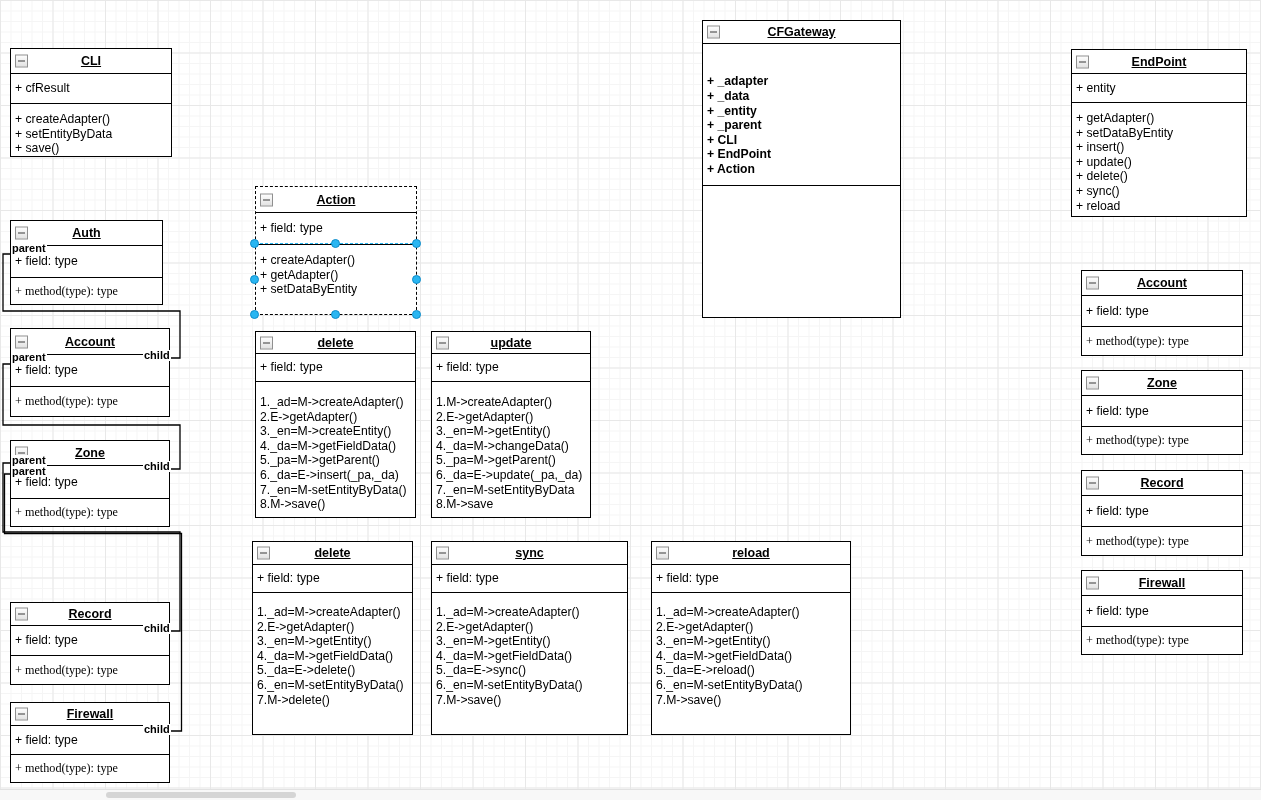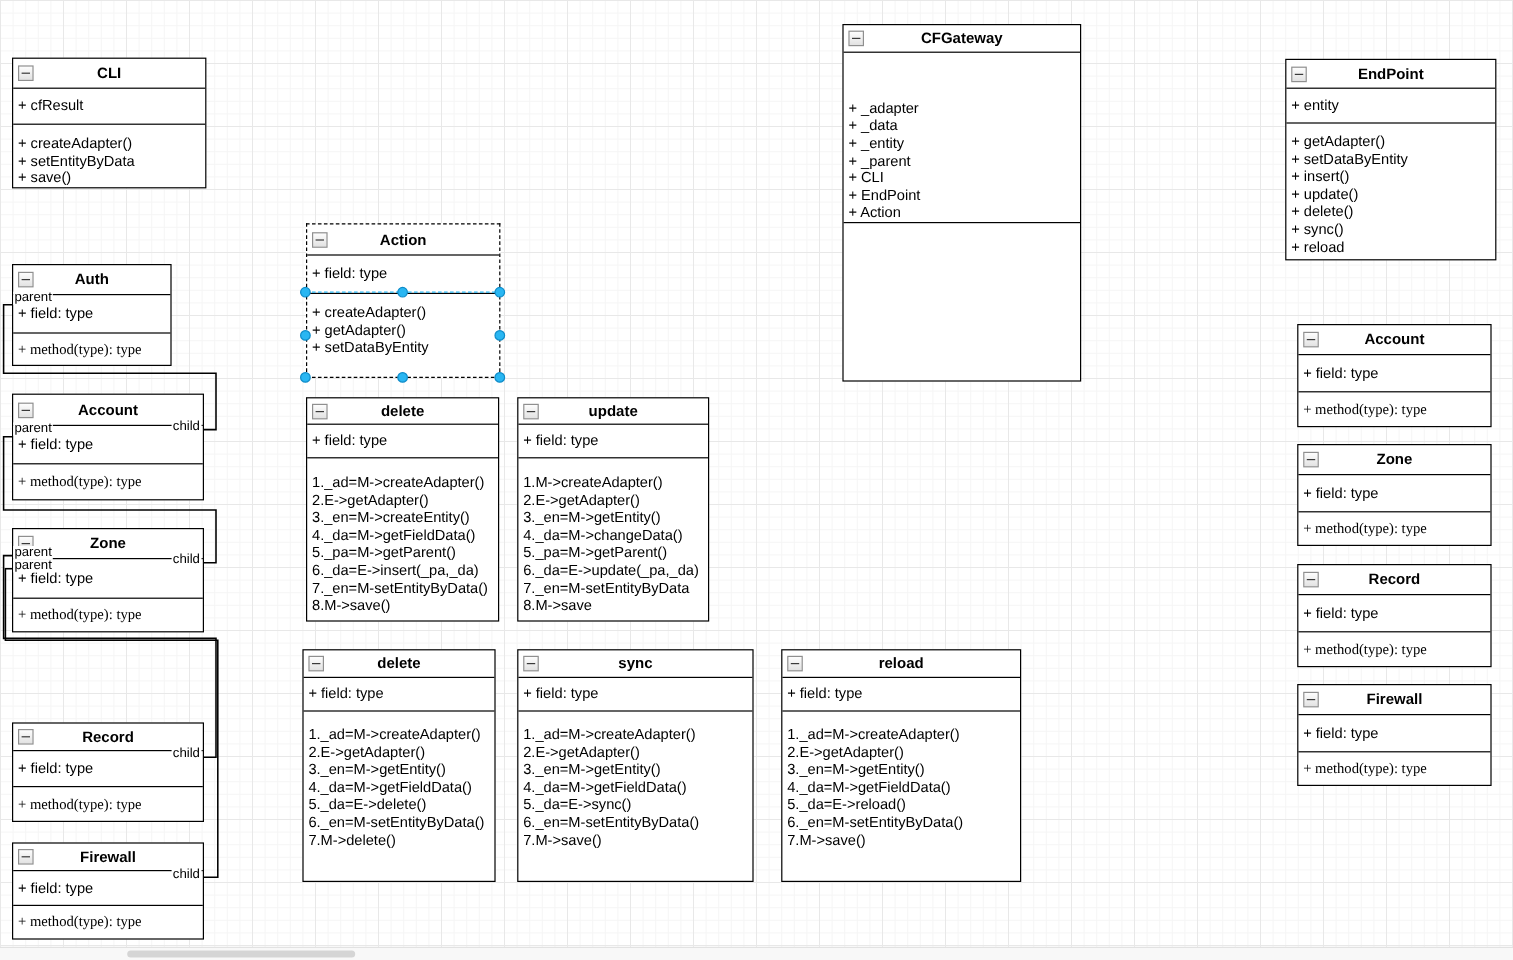--- a/index.html
+++ b/index.html
@@ -10,29 +10,29 @@
       linear-gradient(to right, #e8e8e8 1px, transparent 1px) 0 0 / 52.5px 52.5px,
       linear-gradient(to bottom, #e8e8e8 1px, transparent 1px) 0 0 / 52.5px 52.5px,
       linear-gradient(to right, #f5f5f5 1px, transparent 1px) 0 0 / 10.5px 10.5px,
       linear-gradient(to bottom, #f5f5f5 1px, transparent 1px) 0 0 / 10.5px 10.5px,
       #fff;
   }
   .edges { position:absolute; left:0; top:0; z-index:0; }
   .edges path { fill:none; stroke:#000; stroke-width:1.3; }
   .uml { position:absolute; display:flex; flex-direction:column; background:#fff; border:1px solid #000; z-index:1; }
   .uml.selected { border:1.5px dashed #000; }
-  .t { flex:none; position:relative; border-bottom:1px solid #000; display:flex; align-items:center; justify-content:center; font-weight:bold; font-size:12.5px; }
+  .t { flex:none; position:relative; border-bottom:1px solid #000; display:flex; align-items:center; justify-content:center; font-weight:bold; font-size:12.5px;text-decoration:underline; }
   .a { flex:none; border-bottom:1px solid #000; padding:0 4px; display:flex; flex-direction:column; justify-content:center; font-size:12.2px; }
-  .a.topal { justify-content:flex-end; }
+  .a.topal { justify-content:center;font-weight:bold; }
   .m { flex:1; padding:0 4px; font-size:12.2px; display:flex; flex-direction:column; overflow:hidden; }
   .m.c { justify-content:center;font-family:Liberation Serif, serif; }
   .tline { line-height:14.6px; white-space:pre; }
   .collapse { position:absolute; left:4px; top:50%; transform:translateY(-50%); width:13px; height:13px; border:1px solid #8f8f8f; background:linear-gradient(#fdfdfd,#e2e2e2); }
   .collapse::after { content:''; position:absolute; left:2px; top:5px; width:7px; height:1px; background:#3a3a3a; }
-  .elabel { position:absolute; z-index:3; font-size:11px; font-weight:normal; background:#fff; line-height:11px; padding:0 1px; }
+  .elabel { position:absolute; z-index:3; font-size:11px; font-weight:bold; background:#fff; line-height:11px; padding:0 1px; }
   .selline { position:absolute; z-index:4; border-top:1.6px dashed #29b6f2; }
   .handle { position:absolute; width:9px; height:9px; border-radius:50%; background:#29b6f2; border:1px solid #0e8cc9; z-index:5; }
   .hscroll { position:absolute; left:0; top:789px; width:1261px; height:11px; background:#f8f8f8; border-top:1px solid #e2e2e2; z-index:6; }
   .hthumb { position:absolute; left:106px; top:2px; width:190px; height:6px; background:#d5d5d5; border-radius:3px; }
 </style>
 </head>
 <body>
 
 <div class="canvas">
 
@@ -51,21 +51,21 @@
     <div class="a" style="height:30px">
         <div class="tline">+ cfResult</div>
       </div>
     <div class="m" style="padding-top:8px">
         <div class="tline">+ createAdapter()</div>
         <div class="tline">+ setEntityByData</div>
         <div class="tline">+ save()</div>
       </div>
   </div>
 
-  <div class="uml" style="left:10px;top:220px;width:133px;height:85px">
+  <div class="uml" style="left:10px;top:220px;width:153px;height:85px">
     <div class="t" style="height:25px">
         <span class="collapse"></span>
         <span>Auth</span>
       </div>
     <div class="a" style="height:32px">
         <div class="tline">+ field: type</div>
       </div>
     <div class="m c">
         <div class="tline">+ method(type): type</div>
       </div>

